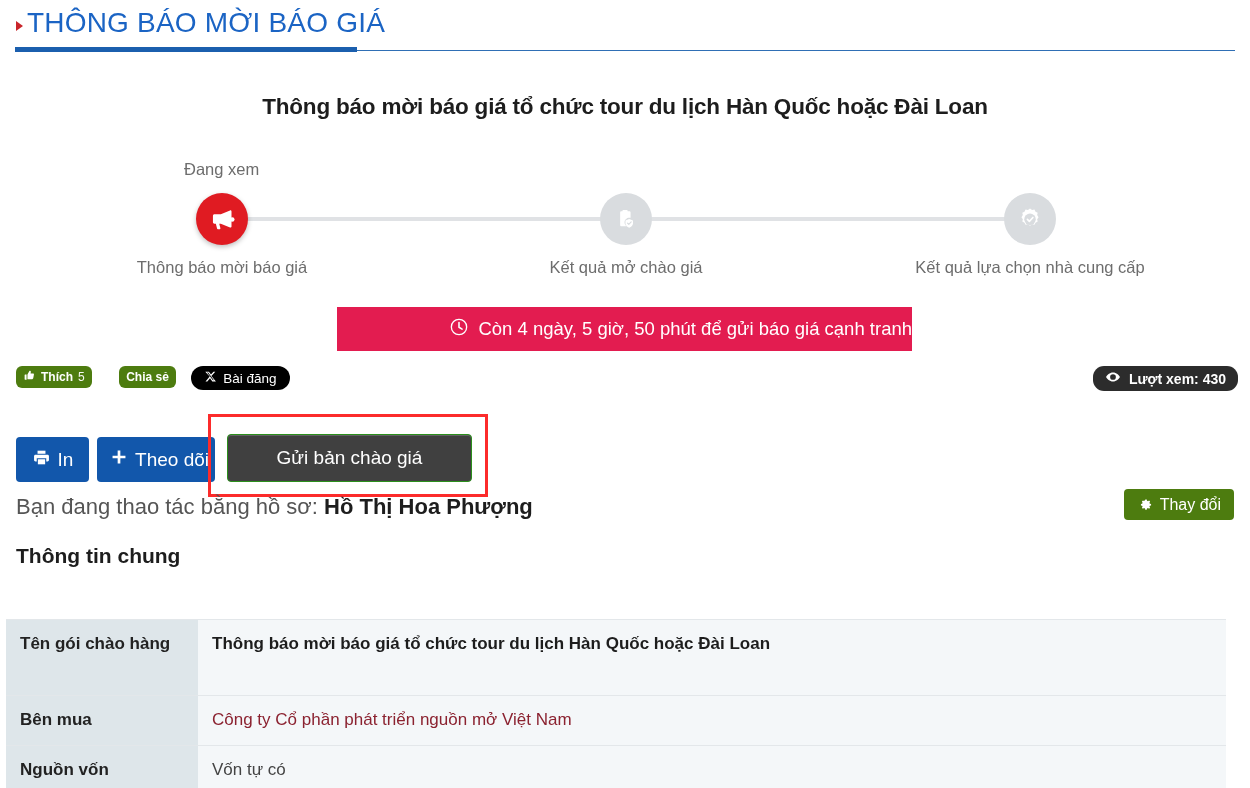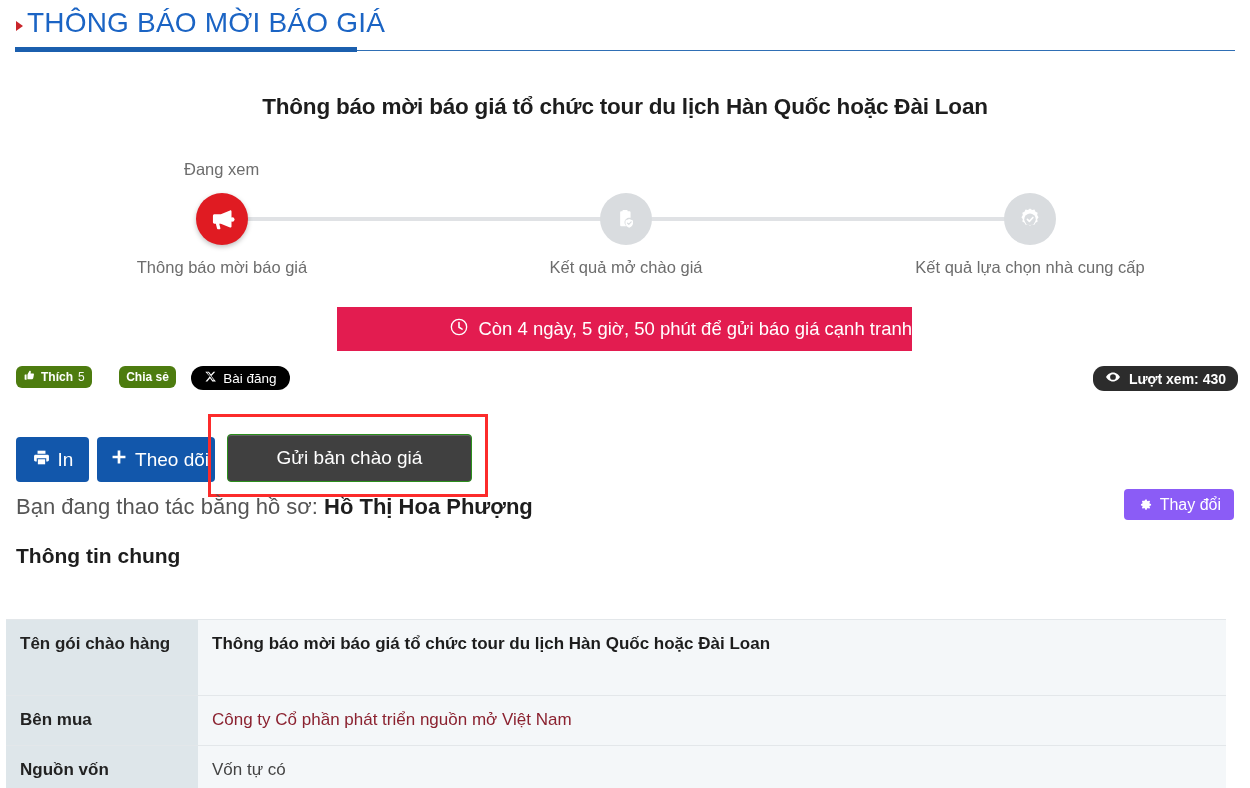--- a/index.html
+++ b/index.html
@@ -131,21 +131,21 @@
   }
 
   
   .profile-line {
     position: absolute; left: 16px; top: 494px;
     font-size: 22px; color: #555; white-space: nowrap;
   }
   .profile-line b { color: #1d1d1d; font-weight: bold; }
   .btn-change {
     position: absolute; right: 16px; top: 489px; height: 31px;
-    background: #8b5cf6; color: #fff; border-radius: 4px; border: none;
+    background: #4d7c0f; color: #fff; border-radius: 4px; border: none;
     display: inline-flex; align-items: center; gap: 7px;
     padding: 0 13px; font-size: 16px; cursor: pointer; font-family: inherit;
   }
 
   
   .section-heading {
     position: absolute; left: 16px; top: 544px;
     font-size: 21px; font-weight: bold; color: #1d1d1d;
   }
 

